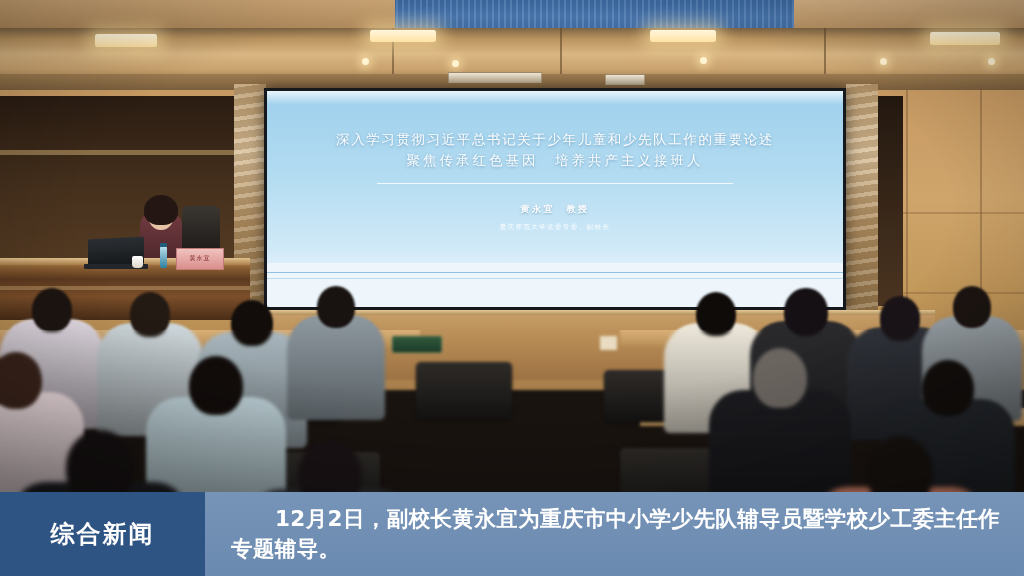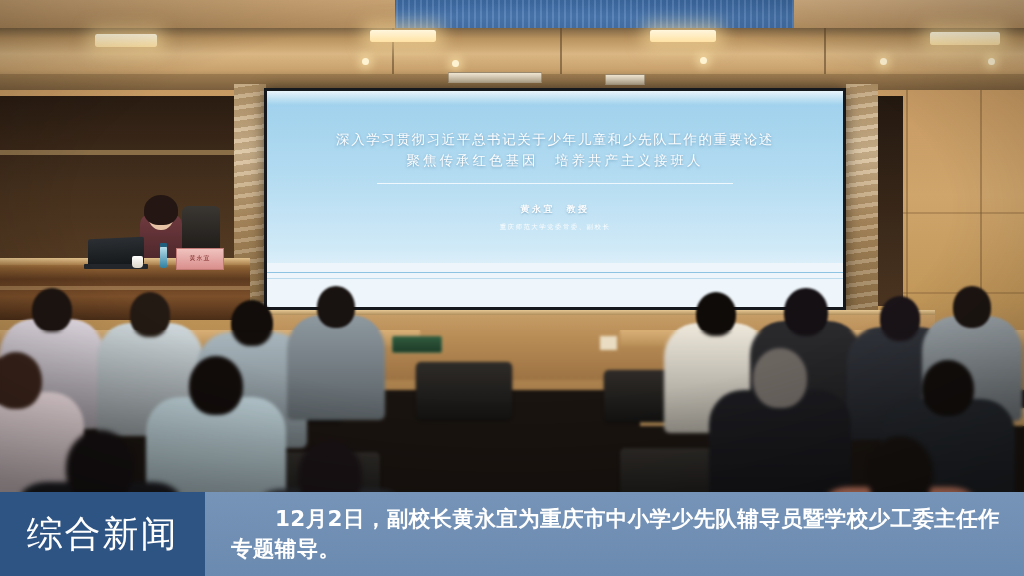--- a/index.html
+++ b/index.html
@@ -133,21 +133,21 @@
 
   .vig{position:absolute;left:0;top:0;width:1024px;height:492px;pointer-events:none;
     background:radial-gradient(ellipse 78% 72% at 50% 42%,rgba(0,0,0,0) 55%,rgba(0,0,0,.34) 100%);}
   .blurlayer{position:absolute;left:0;top:330px;width:1024px;height:162px;pointer-events:none;
     backdrop-filter:blur(1.4px);}
 
   
   .caption{position:absolute;left:0;top:492px;width:1024px;height:84px;
     background:#6d8cb2;display:flex;align-items:stretch;}
   .cap-tag{width:205px;flex:none;background:#2e5484;display:flex;align-items:center;justify-content:center;}
-  .cap-tag-txt{color:#ffffff;font-size:36px;font-weight:normal;letter-spacing:2px;
+  .cap-tag-txt{color:#ffffff;font-size:24px;font-weight:bold;letter-spacing:2px;
     font-family:"DejaVu Sans","Liberation Sans",sans-serif;}
   .cap-body{flex:1;display:flex;align-items:center;padding:0 22px 0 26px;
     background:linear-gradient(180deg,#7694b8,#6b8aaf);}
   .cap-text{color:#ffffff;font-size:21.5px;line-height:30px;letter-spacing:.4px;
     font-family:"DejaVu Sans","Liberation Sans",sans-serif;text-indent:44px;font-weight:bold;}
 </style>
 </head>
 <body>
 
 <div class="stage">

